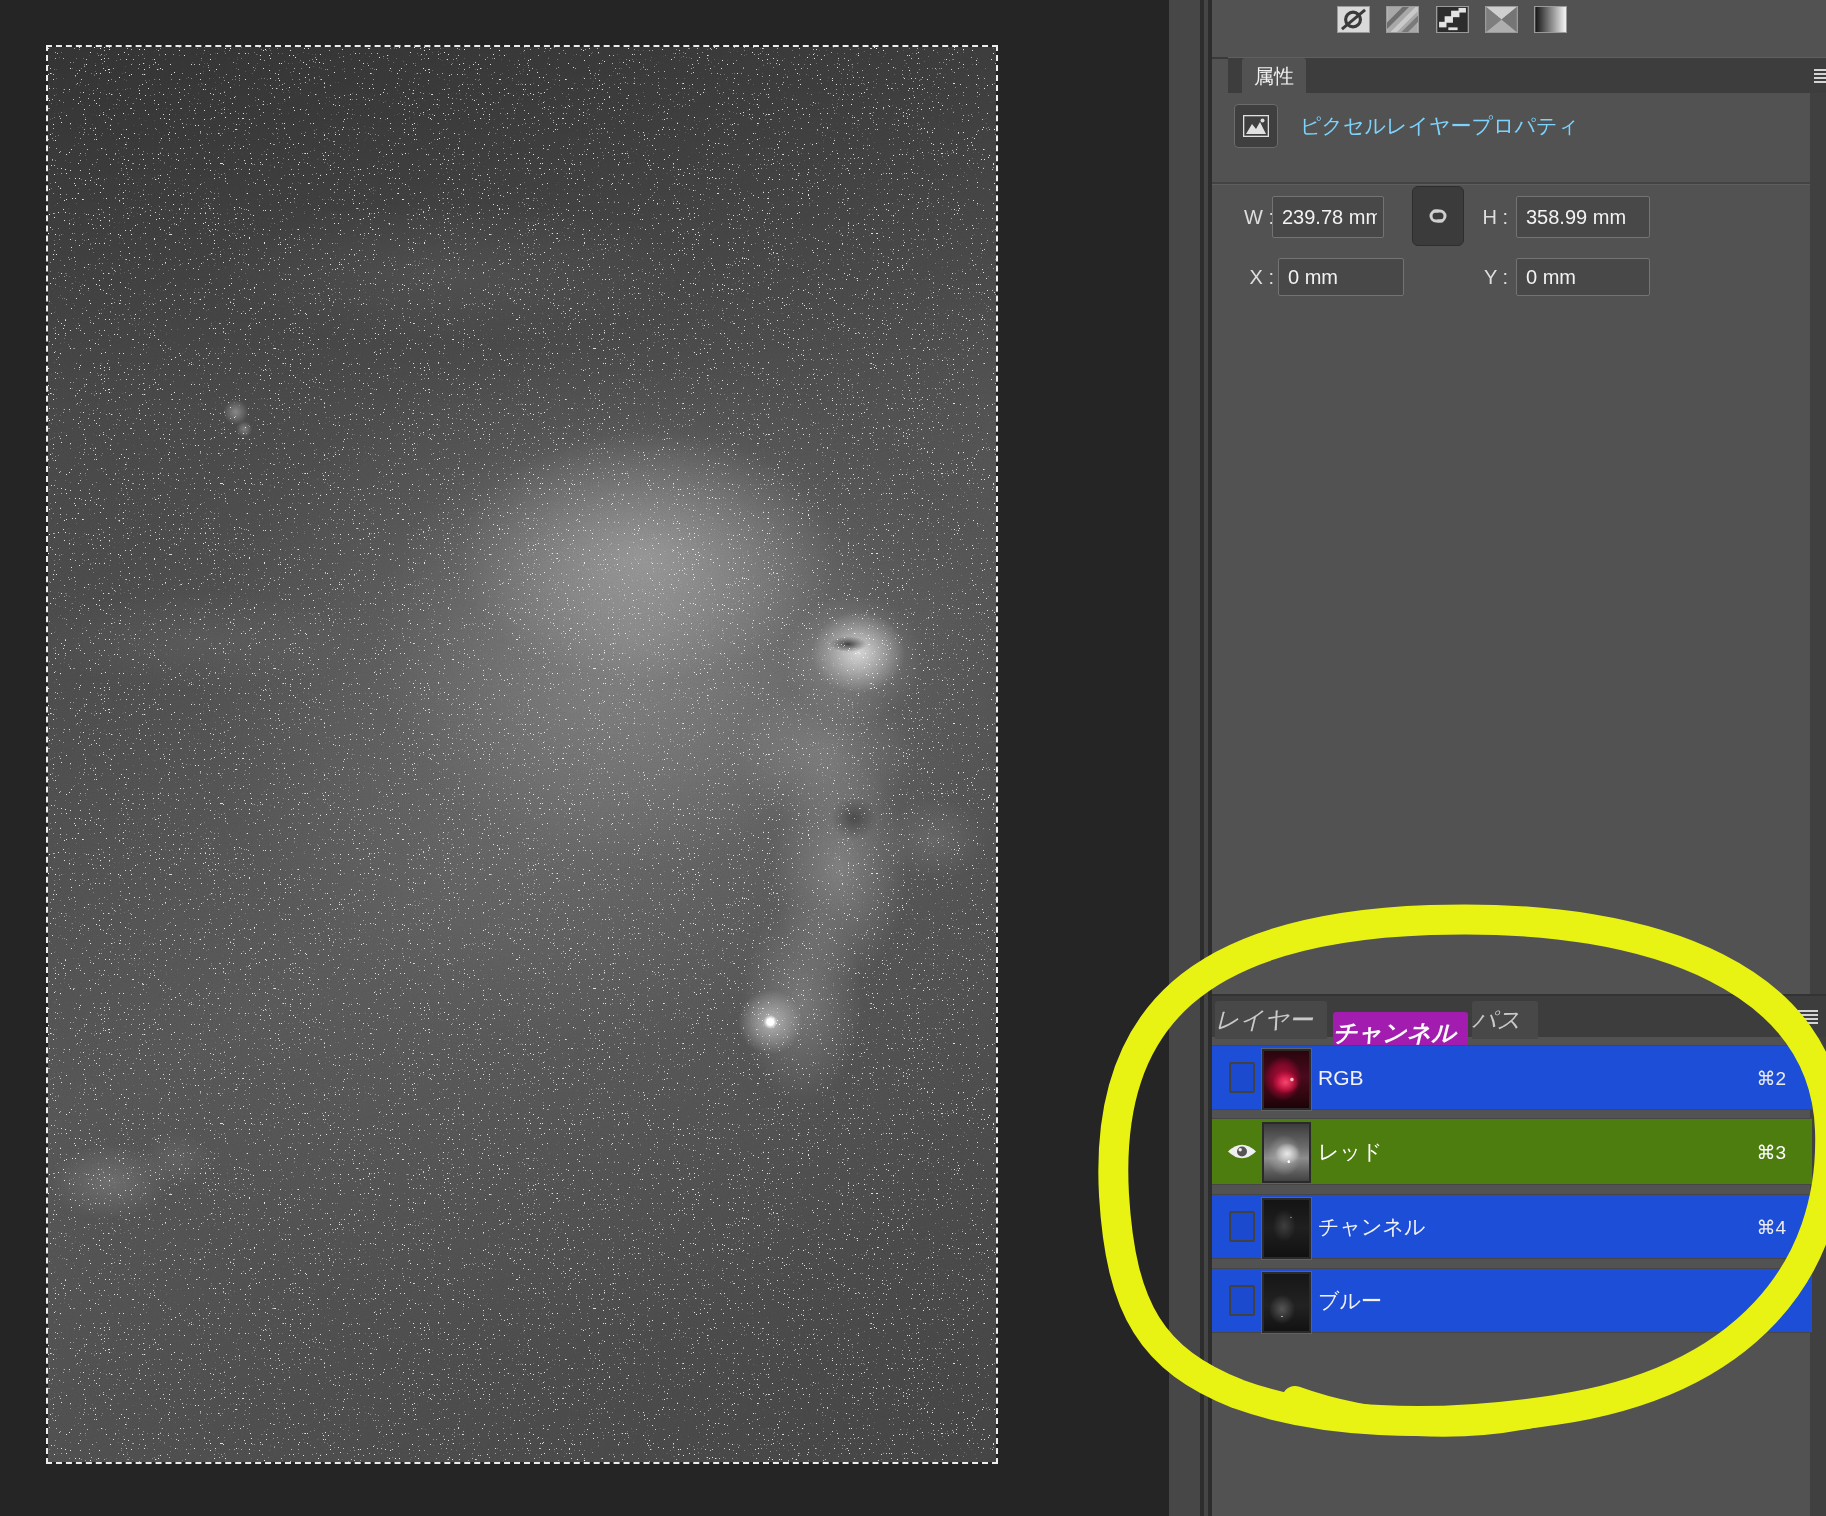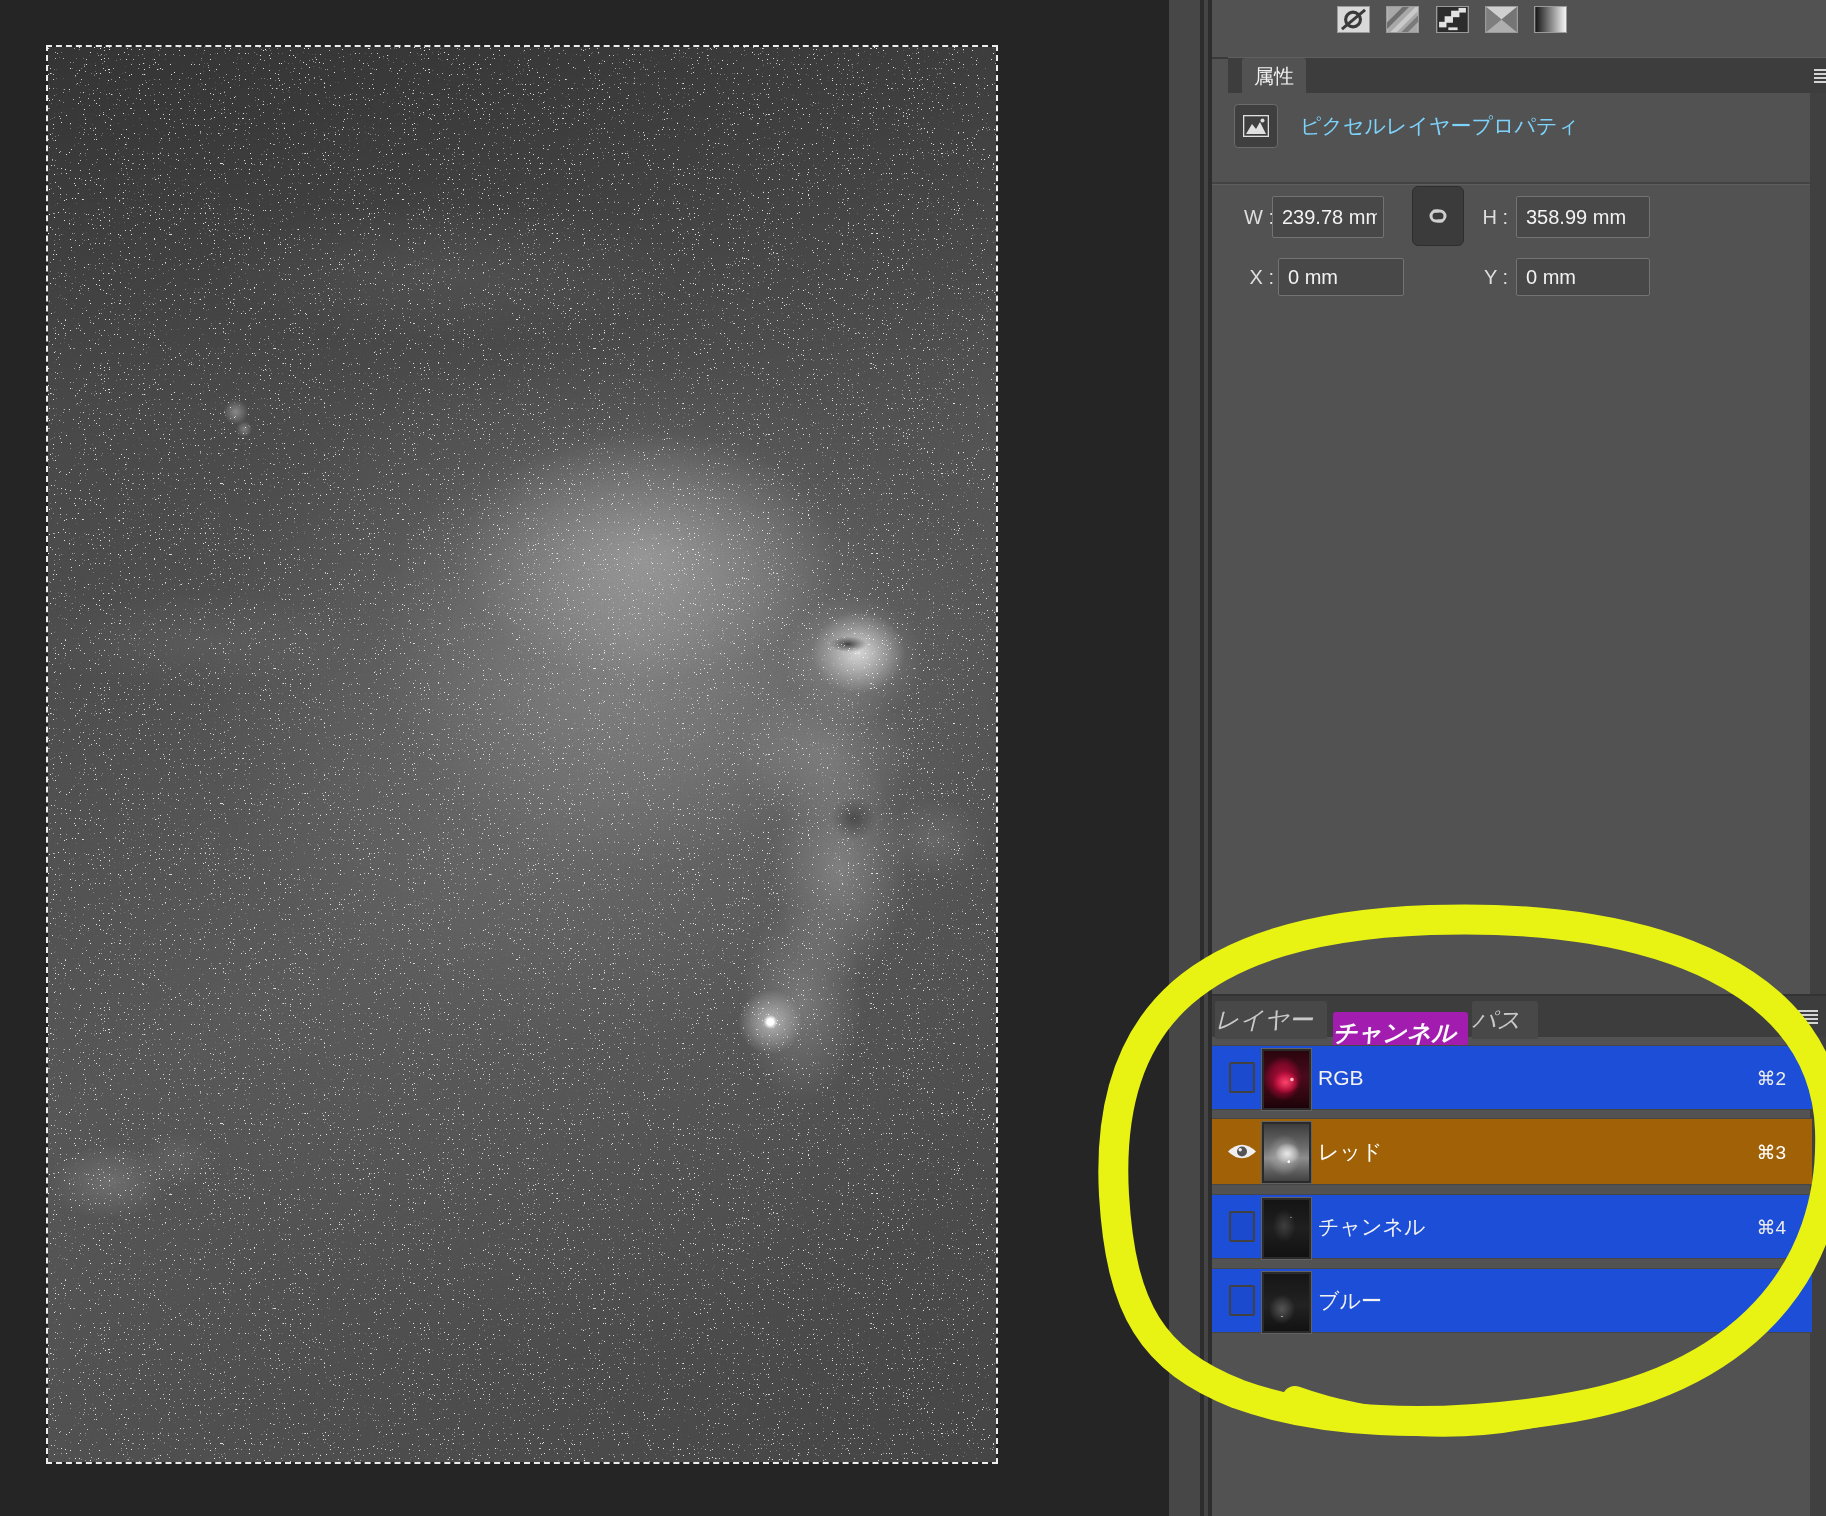--- a/index.html
+++ b/index.html
@@ -79,21 +79,21 @@
   
   .chan-strip{position:absolute;left:0;top:994px;width:614px;height:43px;background:#3d3d3d;
     border-top:2px solid #333333;box-sizing:border-box;}
   .chan-tab{position:absolute;font-size:24px;text-align:left;cursor:pointer;
     border-radius:3px 3px 0 0;font-style:italic;}
   .chan-tab.inactive{top:5px;height:38px;line-height:38px;background:#484848;color:#c9c9c9;}
   .chan-tab.active{top:16px;height:41px;line-height:41px;background:#a21caf;color:#fafafa;font-weight:bold;}
 
   .channel-row{position:absolute;left:0;width:600px;background:#1d4ed8;
     border-top:1px solid #464646;border-bottom:1px solid #464646;box-sizing:border-box;cursor:pointer;}
-  .channel-row.selected{background:#a16207;}
+  .channel-row.selected{background:#4d7c0f;}
   .vis-cell{position:absolute;left:8px;top:0;width:44px;height:100%;
     display:flex;align-items:center;justify-content:center;}
   .vis-box{width:22px;height:27px;border:2px solid #414141;border-radius:2px;background:rgba(0,0,0,.04);}
   .chan-thumb{position:absolute;left:50px;top:3px;width:45px;height:57px;
     border:2px solid #2a2a2a;box-shadow:0 0 0 1px #626262;}
   .chan-label{position:absolute;left:106px;top:50%;transform:translateY(-50%);
     font-size:21px;color:#f2f2f2;}
   .chan-key{position:absolute;right:26px;top:50%;transform:translateY(-50%);
     font-size:19px;color:#ececec;}
 

